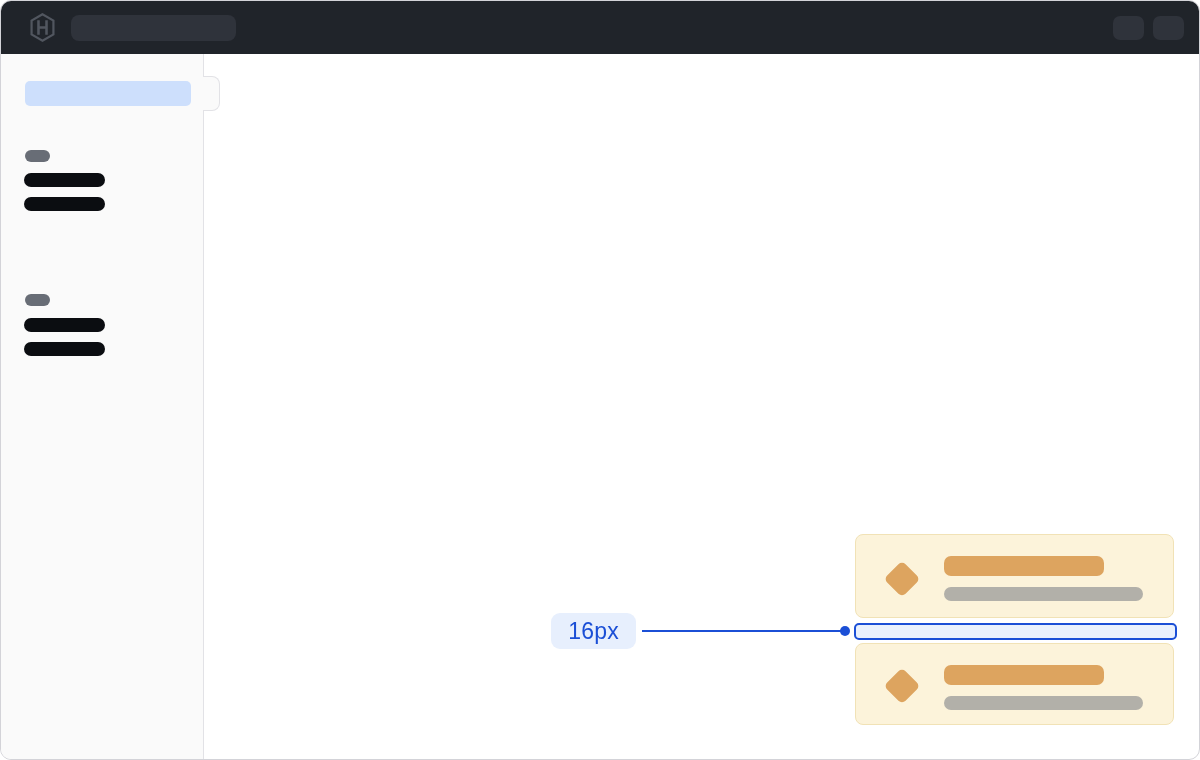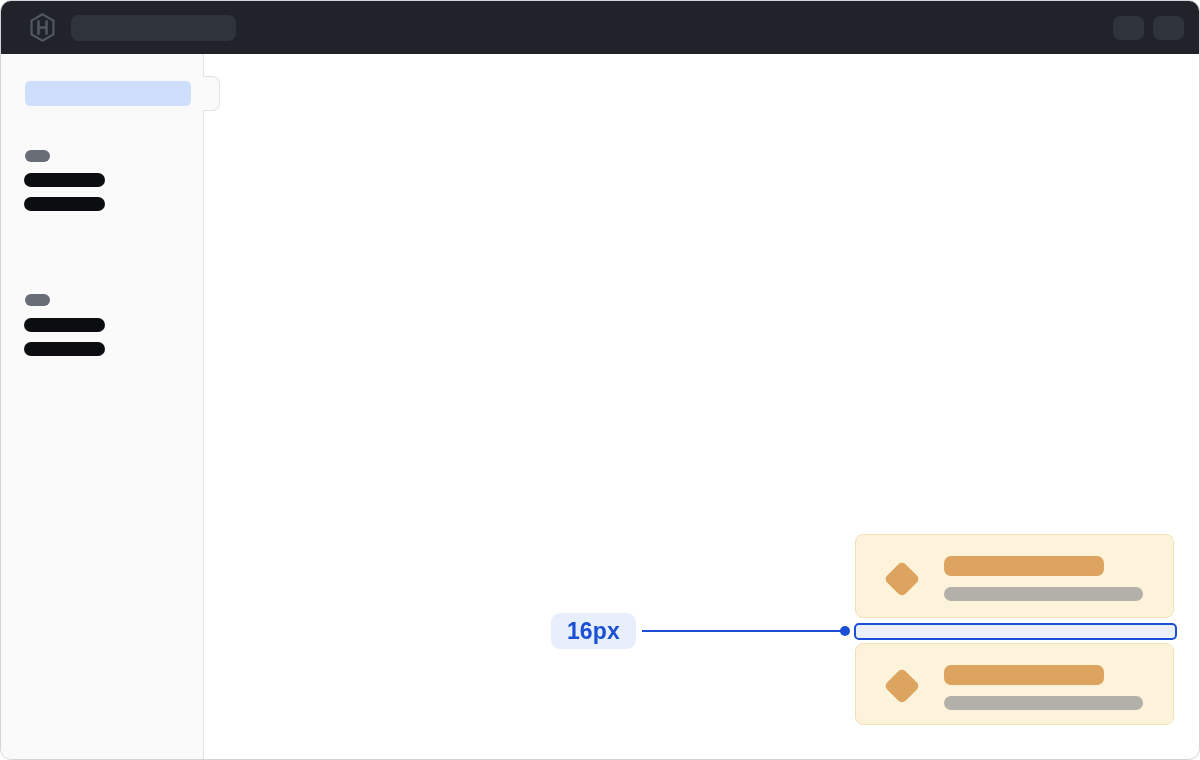--- a/index.html
+++ b/index.html
@@ -34,21 +34,21 @@
   .bar-accent{position:absolute;left:88px;top:21px;width:160px;height:20px;border-radius:7px;background:var(--card-accent);}
   .bar-muted{position:absolute;left:88px;top:52px;width:199px;height:14px;border-radius:7px;background:var(--card-muted);}
 
   
   .space-box{position:absolute;left:853px;top:622px;width:323px;height:17px;box-sizing:border-box;
              border:2px solid var(--annotation-blue);border-radius:5px;background:var(--annotation-box-bg);z-index:2;}
   .conn-line{position:absolute;left:641px;top:629px;width:199px;height:2.4px;background:var(--annotation-blue);}
   .conn-dot{position:absolute;left:839px;top:625px;width:10px;height:10px;border-radius:50%;background:var(--annotation-blue);}
   .space-label{position:absolute;left:550px;top:612px;width:85px;height:36px;border-radius:9px;
                background:var(--annotation-label-bg);color:var(--annotation-blue);
-               font-size:23px;font-weight:700;display:flex;align-items:center;justify-content:center;letter-spacing:.2px;}
+               font-size:23px;font-weight:400;display:flex;align-items:center;justify-content:center;letter-spacing:.2px;}
 </style>
 </head>
 <body>
 
 <div class="frame">
 
   <div class="topbar">
     <div class="logo">
       <svg width="27" height="29" viewBox="0 0 24 26" aria-hidden="true">
         <path d="M12 1.2 2.2 6.8v12.4L12 24.8l9.8-5.6V6.8Z" fill="none" stroke="var(--logo-gray)" stroke-width="2"></path>

